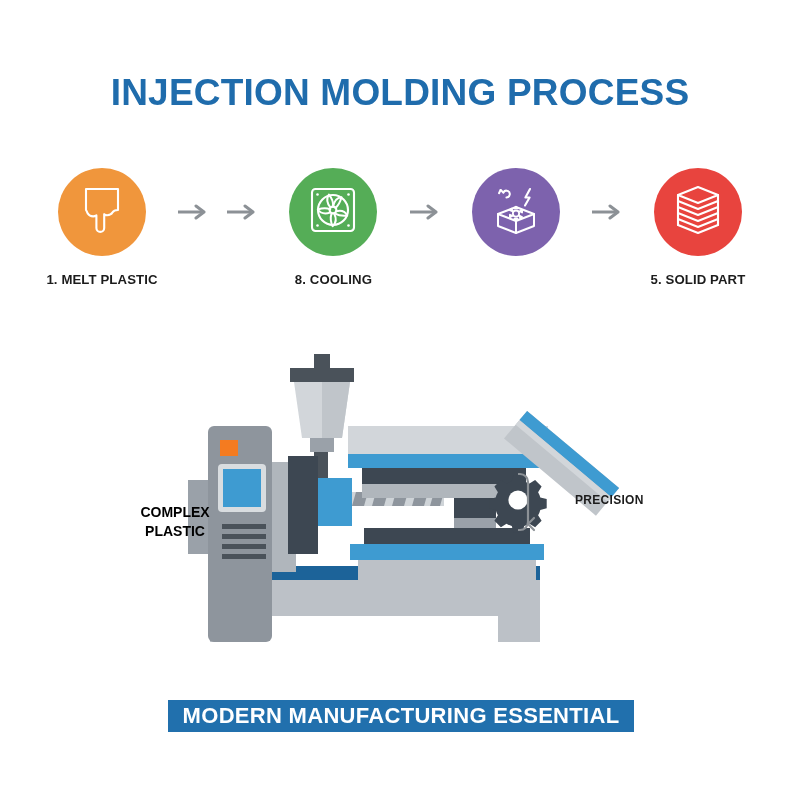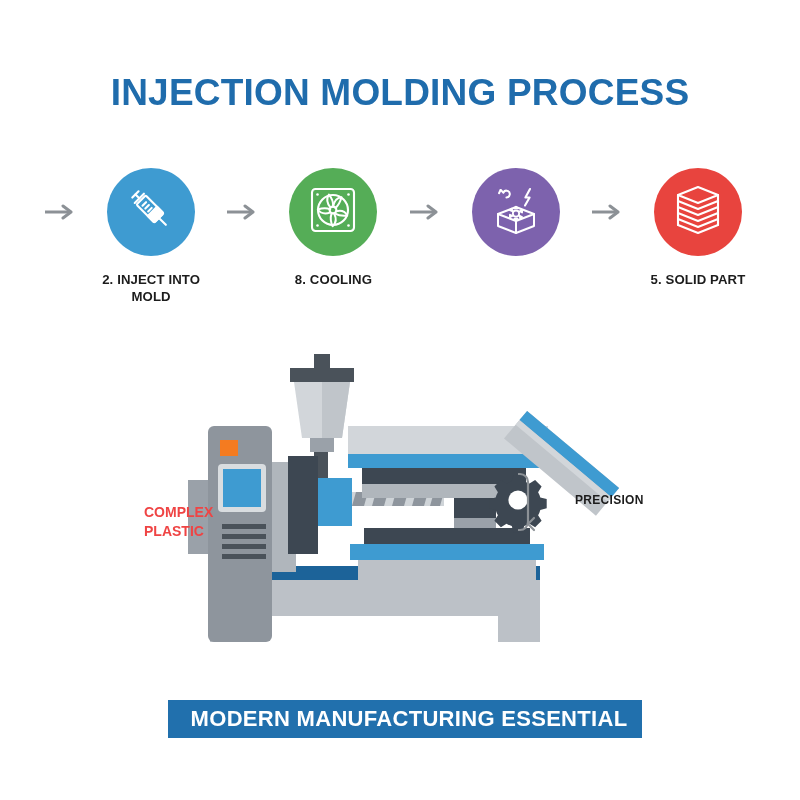--- a/index.html
+++ b/index.html
@@ -76,27 +76,27 @@
     position: absolute;
     top: 352px;
     left: 120px;
     width: 560px;
     height: 300px;
   }
 
   
   #complex-shapes-label {
     position: absolute;
-    left: 144px;
+    left: 120px;
     top: 503px;
     width: 110px;
-    text-align: left;
+    text-align: center;
     font-size: 14px;
     font-weight: bold;
-    color: #ef4444;
+    color: #000000;
     line-height: 1.35;
   }
   #precision-label {
     position: absolute;
     left: 575px;
     top: 493px;
     font-size: 12px;
     font-weight: bold;
     color: #1c1c1c;
     letter-spacing: 0.3px;
@@ -108,69 +108,60 @@
     width: 60px;
     height: 68px;
   }
 
   
   #bottom-banner {
     position: absolute;
     left: 168px;
     top: 700px;
     width: 466px;
-    height: 38px;
+    height: 32px;
     background: #2170ad;
     display: flex;
     align-items: center;
     justify-content: center;
-    padding-left: 8px;
   }
   #bottom-banner-text {
     color: #ffffff;
     font-size: 22px;
     font-weight: bold;
     letter-spacing: 0.3px;
   }
 </style>
 </head>
 <body>
 
 <div id="page-title">INJECTION MOLDING PROCESS</div>
 
 <div id="steps-row">
 
+  <div class="step">
+    <div class="step-circle" style="background:#f0963c;">
+      <span>
+        <svg width="50" height="52" viewBox="0 0 50 52">
+          <path d="M9 5 H41 V26 q-4.2 0-5.6 2.6 -1.4 2.6 -5.2 2.6 -1.8 0-3.0-1.0 V44
+                   a3.9 3.9 0 0 1 -7.8 0 V31.4 q-1.5 1.0-3.3 1.0 -3.6 0-5.2-2.6
+                   Q9.3 26 9 26 Z" fill="none" stroke="#ffffff" stroke-width="2.1" stroke-linejoin="round" stroke-linecap="round"></path>
+        </svg>
+      </span>
+    </div>
+    <div class="step-label">1. MELT PLASTIC</div>
+  </div>
 
   <div class="arrow">
     <svg width="34" height="16" viewBox="0 0 34 16">
       <path d="M2 8 H26" stroke="#8c9196" stroke-width="3" stroke-linecap="butt"></path>
       <path d="M20 2 L28 8 L20 14" fill="none" stroke="#8c9196" stroke-width="3" stroke-linecap="round" stroke-linejoin="round"></path>
     </svg>
   </div>
 
-  <div class="step">
-    <div class="step-circle" style="background:#3e9bd1;">
-      <span>
-        <svg width="54" height="54" viewBox="0 0 54 54">
-          <g transform="rotate(-45 27 27)" fill="none" stroke="#ffffff" stroke-width="2.1" stroke-linecap="round" stroke-linejoin="round">
-            <rect x="20.5" y="13" width="13" height="25" rx="1.2"></rect>
-            <path d="M20.5 29 H33.5 V37 a1.2 1.2 0 0 1 -1.2 1.2 H21.7 A1.2 1.2 0 0 1 20.5 37 Z" fill="#ffffff"></path>
-            <path d="M27 38.2 V48"></path>
-            <path d="M20.5 10.5 H33.5"></path>
-            <path d="M27 10.5 V5"></path>
-            <path d="M22.6 5 H31.4"></path>
-            <path d="M24 18 H29"></path>
-            <path d="M24 22 H29"></path>
-            <path d="M24 26 H29"></path>
-          </g>
-        </svg>
-      </span>
-    </div>
-    <div class="step-label">2. INJECT INTO MOLD</div>
-  </div>
 
   <div class="arrow">
     <svg width="34" height="16" viewBox="0 0 34 16">
       <path d="M2 8 H26" stroke="#8c9196" stroke-width="3"></path>
       <path d="M20 2 L28 8 L20 14" fill="none" stroke="#8c9196" stroke-width="3" stroke-linecap="round" stroke-linejoin="round"></path>
     </svg>
   </div>
 
   <div class="step">
     <div class="step-circle" style="background:#55ad57;">

